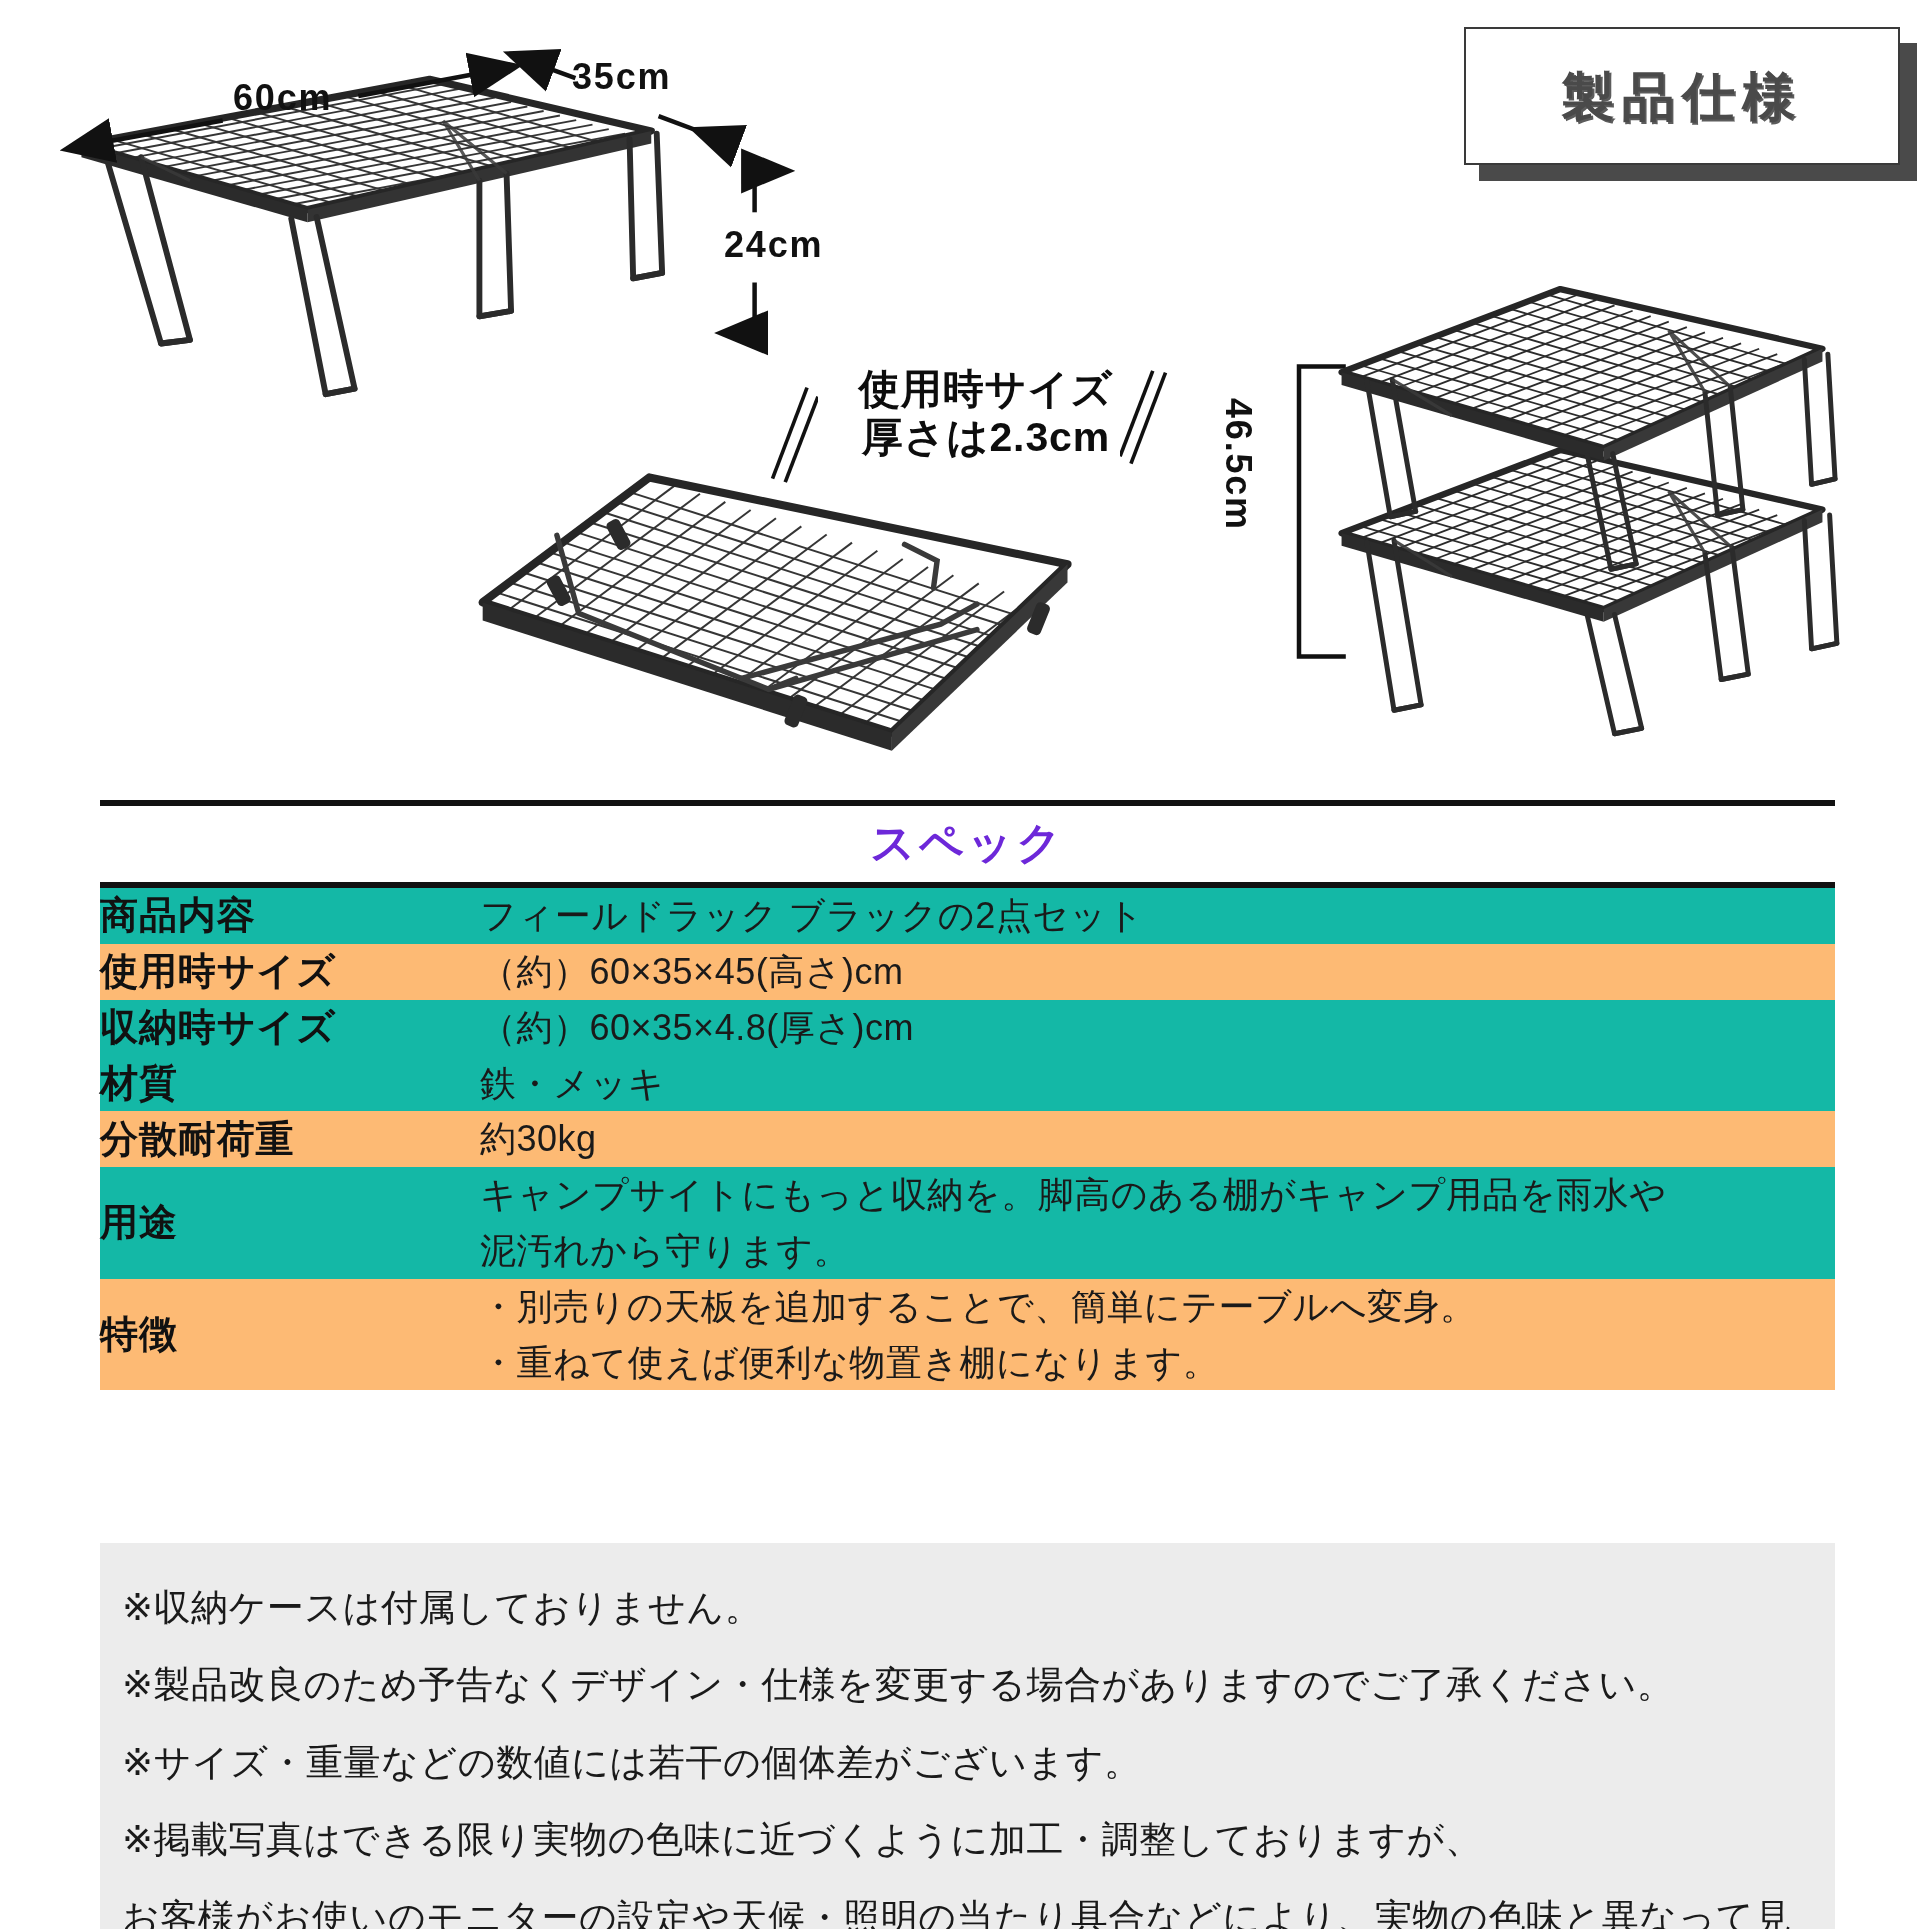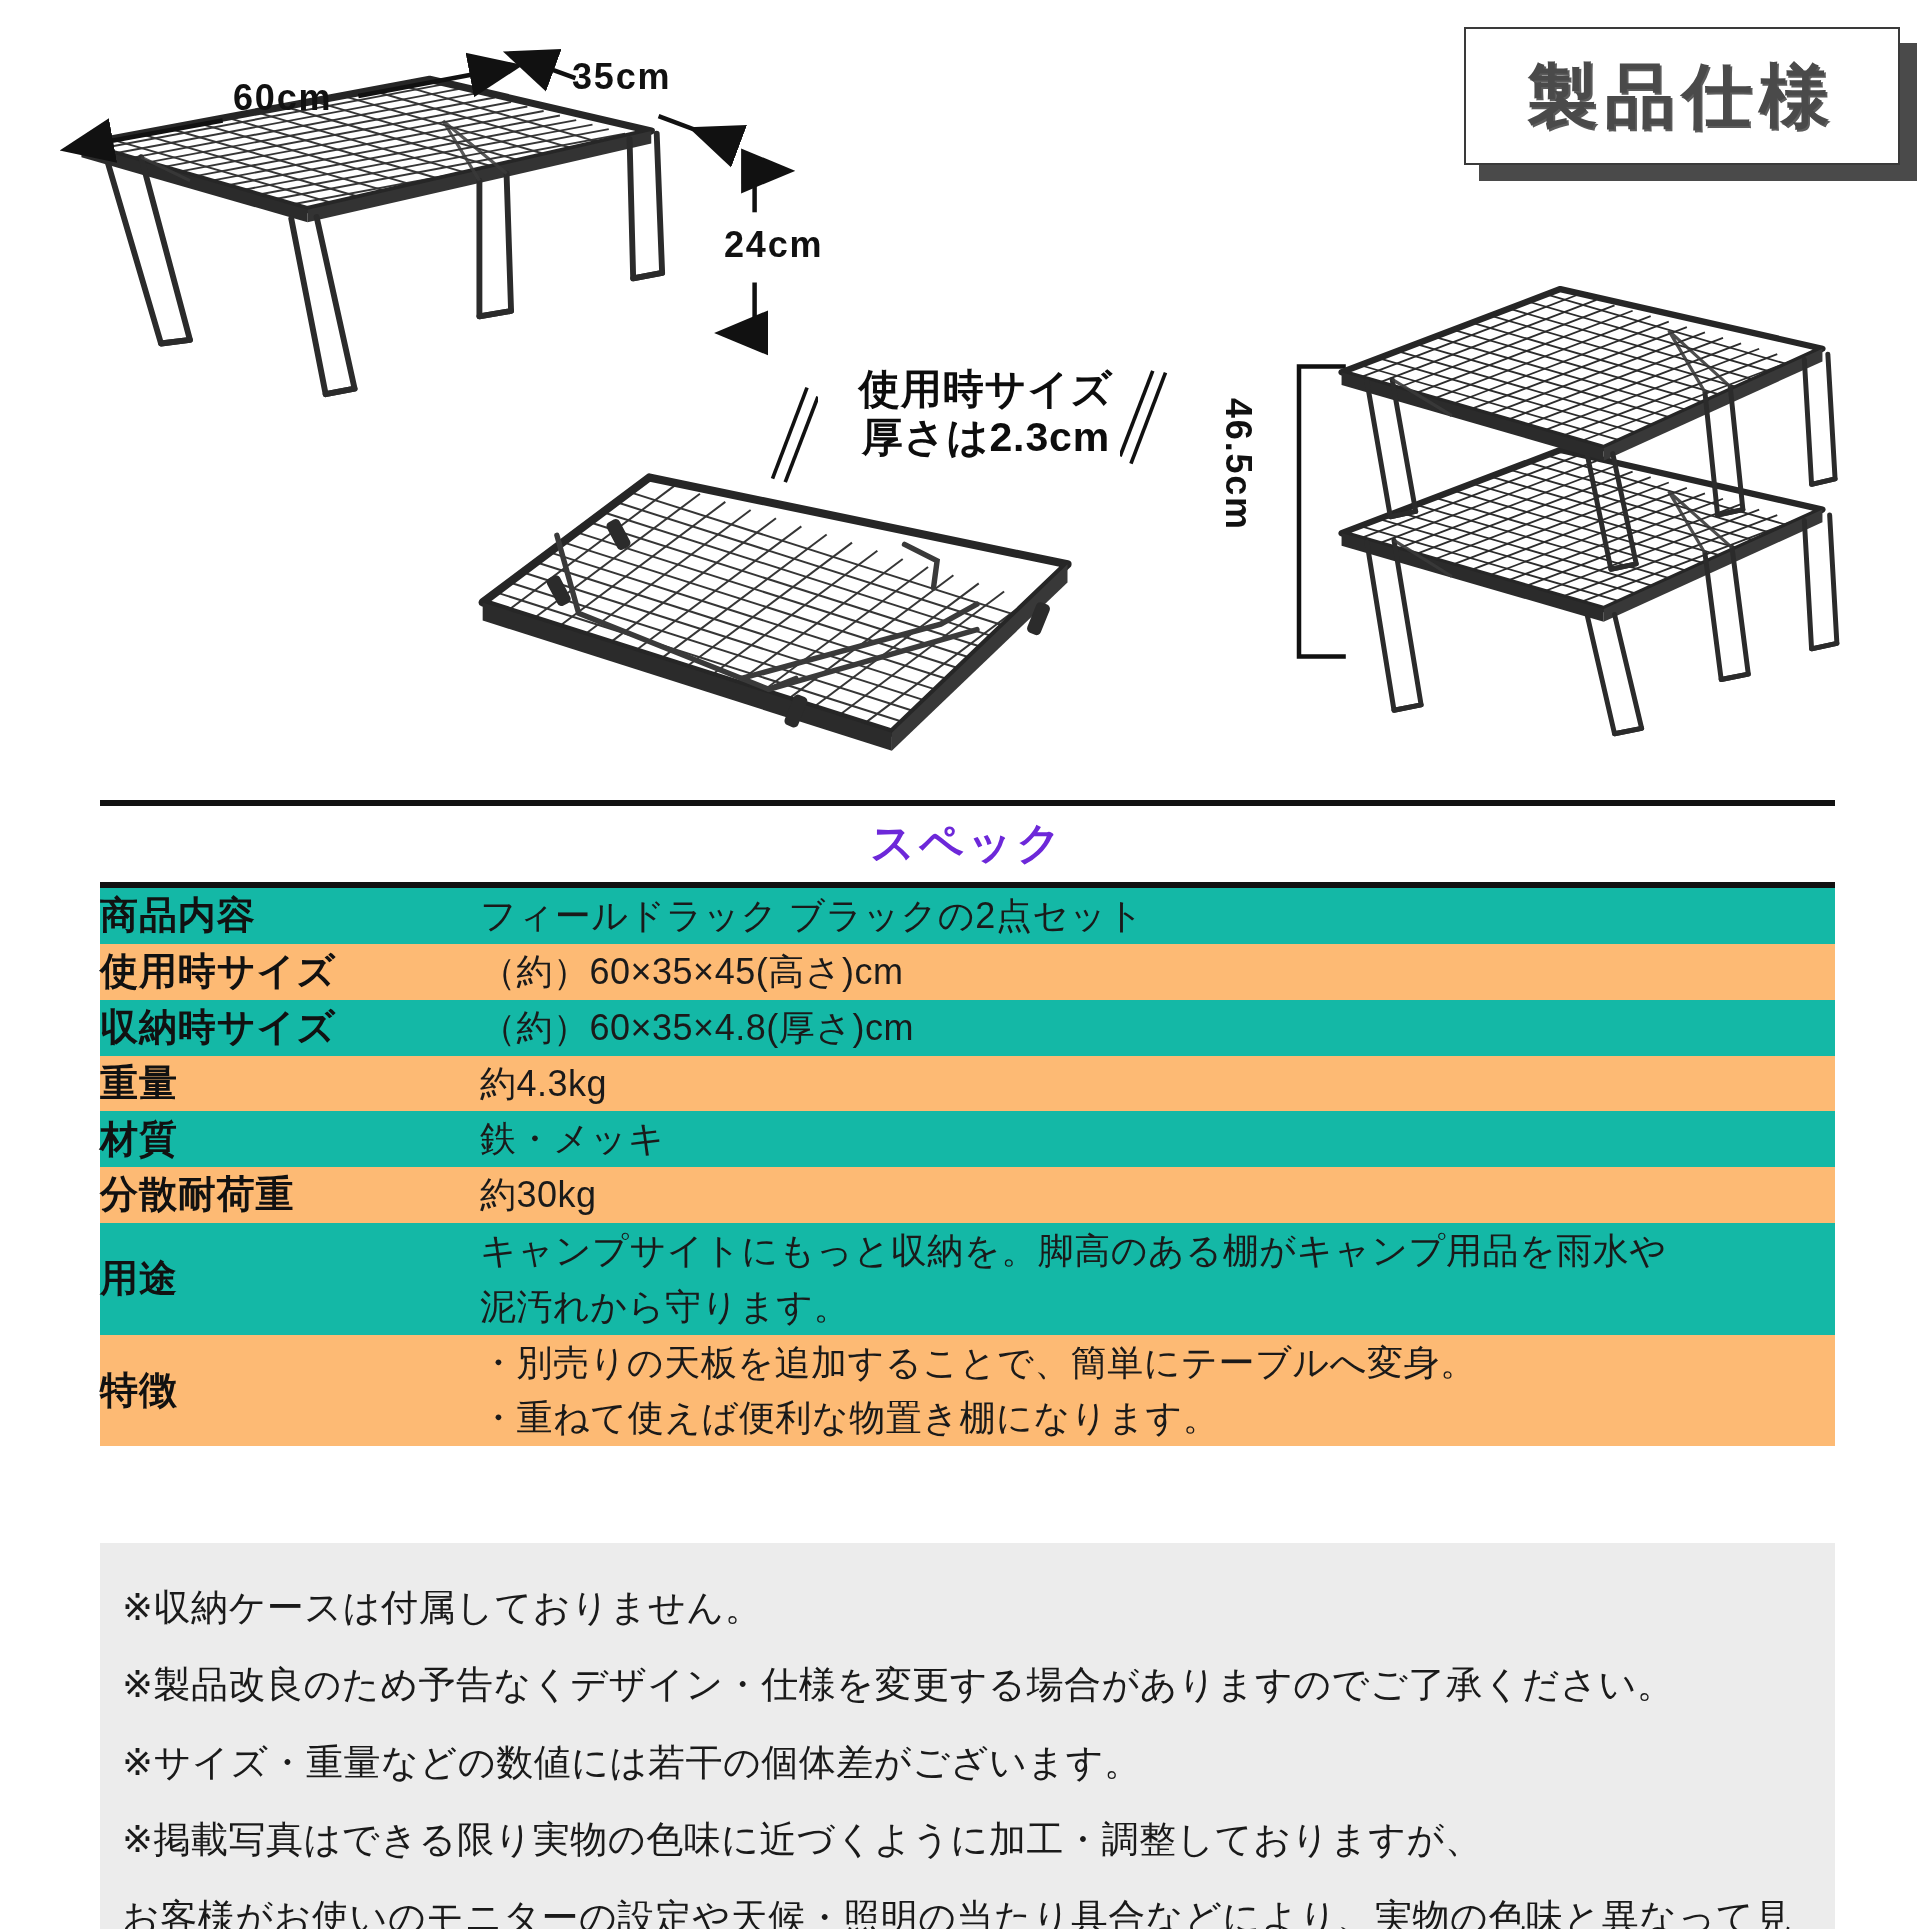--- a/index.html
+++ b/index.html
@@ -18,21 +18,21 @@
   .badge-shadow{
     position:absolute;left:14.5px;top:16.3px;width:438px;height:138px;
     background:#4a4a4a;
   }
   .badge{
     position:absolute;left:0;top:0;width:432px;height:134px;
     background:#ffffff;border:2.7px solid #3a3a3a;
     display:flex;align-items:center;justify-content:center;
   }
   .badge-text{
-    font-size:70px;font-weight:bold;color:#4a4a4a;
+    font-size:53px;font-weight:bold;color:#4a4a4a;
     letter-spacing:7.2px;line-height:1;
     white-space:nowrap;
     text-shadow:1.8px 1.8px 0 #5c5c5c;
   }
 
   
   .illus{position:absolute;}
 
   .dim-label{
     position:absolute;font-size:36px;font-weight:bold;color:#111;
@@ -422,26 +422,20 @@
           <td class="v">
             <span class="line">（約）60×35×45(高さ)cm</span>
           </td>
         </tr>
         <tr class="row-gray">
           <td class="k">収納時サイズ</td>
           <td class="v">
             <span class="line">（約）60×35×4.8(厚さ)cm</span>
           </td>
         </tr>
-        <tr class="row-white">
-          <td class="k">重量</td>
-          <td class="v">
-            <span class="line">約4.3kg</span>
-          </td>
-        </tr>
         <tr class="row-gray">
           <td class="k">材質</td>
           <td class="v">
             <span class="line">鉄・メッキ</span>
           </td>
         </tr>
         <tr class="row-white">
           <td class="k">分散耐荷重</td>
           <td class="v">
             <span class="line">約30kg</span>

